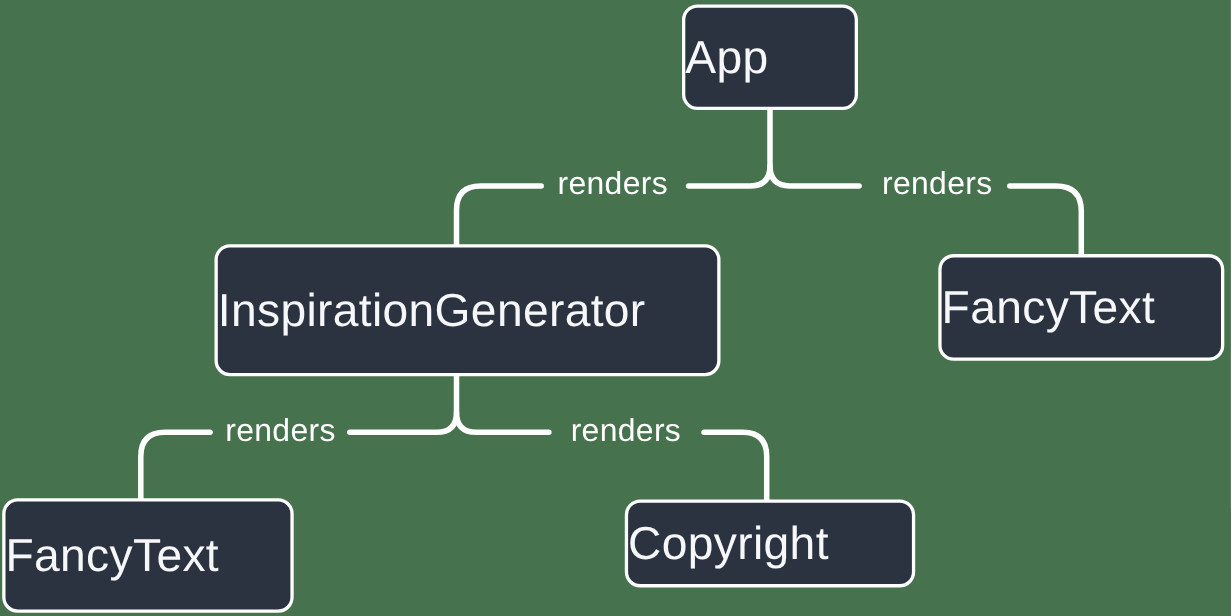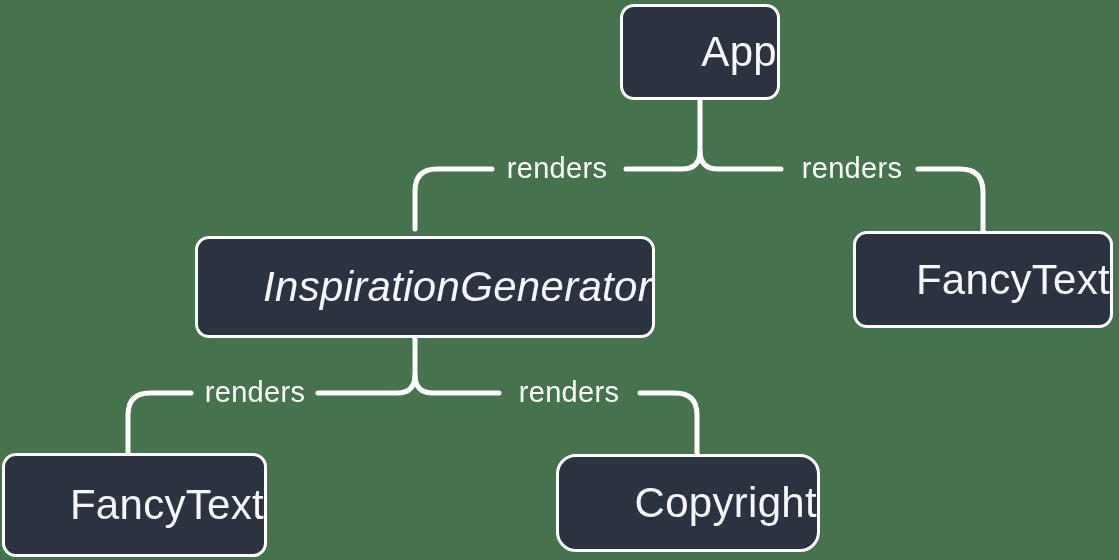--- a/index.html
+++ b/index.html
@@ -33,21 +33,21 @@
     stroke-width: 5;
     stroke-linecap: round;
   }
   .node {
     position: absolute;
     background: var(--node-fill);
     border: 3px solid var(--node-border);
     border-radius: 14px;
     display: flex;
     align-items: center;
-    justify-content: flex-end;
+    justify-content: flex-start;
   }
   .node-label {
     color: var(--node-text);
     font-size: 42px;
     font-weight: 500;
     letter-spacing: 0.3px;
     white-space: nowrap;
   }
   .edge-label {
     position: absolute;
@@ -80,33 +80,33 @@
 
     <path d="M191,393 L150,393 Q128,393 128,415 L128,454"></path>
 
     <path d="M640,393 L675,393 Q697,393 697,415 L697,455"></path>
   </svg>
 
   <div class="node" style="left:620px; top:4px; width:160px; height:96px;">
     <span class="node-label">App</span>
   </div>
 
-  <div class="node" style="left:195px; top:236px; width:460px; height:102px;font-style:italic;">
+  <div class="node" style="left:195px; top:222px; width:460px; height:120px;">
     <span class="node-label">InspirationGenerator</span>
   </div>
 
   <div class="node" style="left:853px; top:231px; width:260px; height:97px;">
     <span class="node-label">FancyText</span>
   </div>
 
   <div class="node" style="left:2px; top:453px; width:265px; height:104px;">
     <span class="node-label">FancyText</span>
   </div>
 
-  <div class="node" style="left:556px; top:454px; width:264px; height:98px;border-radius:20px;">
+  <div class="node" style="left:568px; top:454px; width:264px; height:80px;">
     <span class="node-label">Copyright</span>
   </div>
 
   <span class="edge-label" style="left:557px; top:168px;">renders</span>
   <span class="edge-label" style="left:852px; top:168px;">renders</span>
   <span class="edge-label" style="left:255px; top:392px;">renders</span>
   <span class="edge-label" style="left:569px; top:392px;">renders</span>
 
 </div>
 

